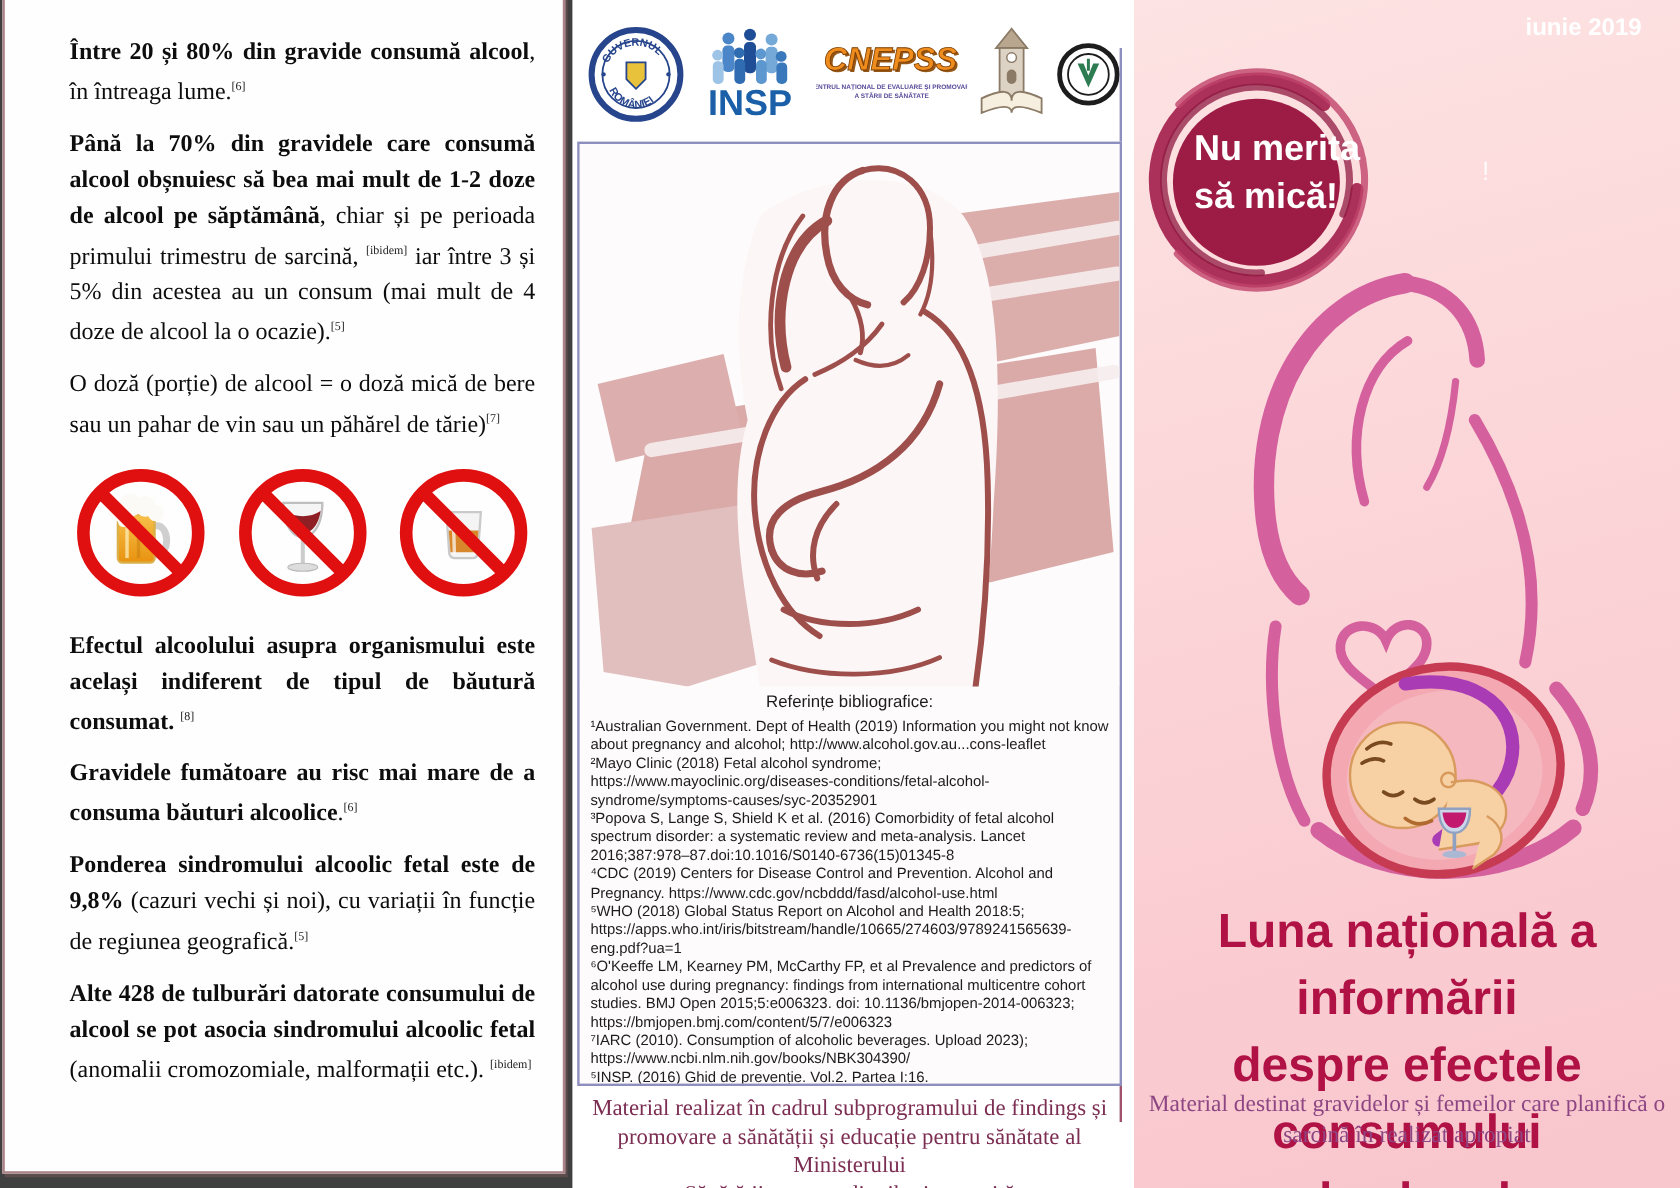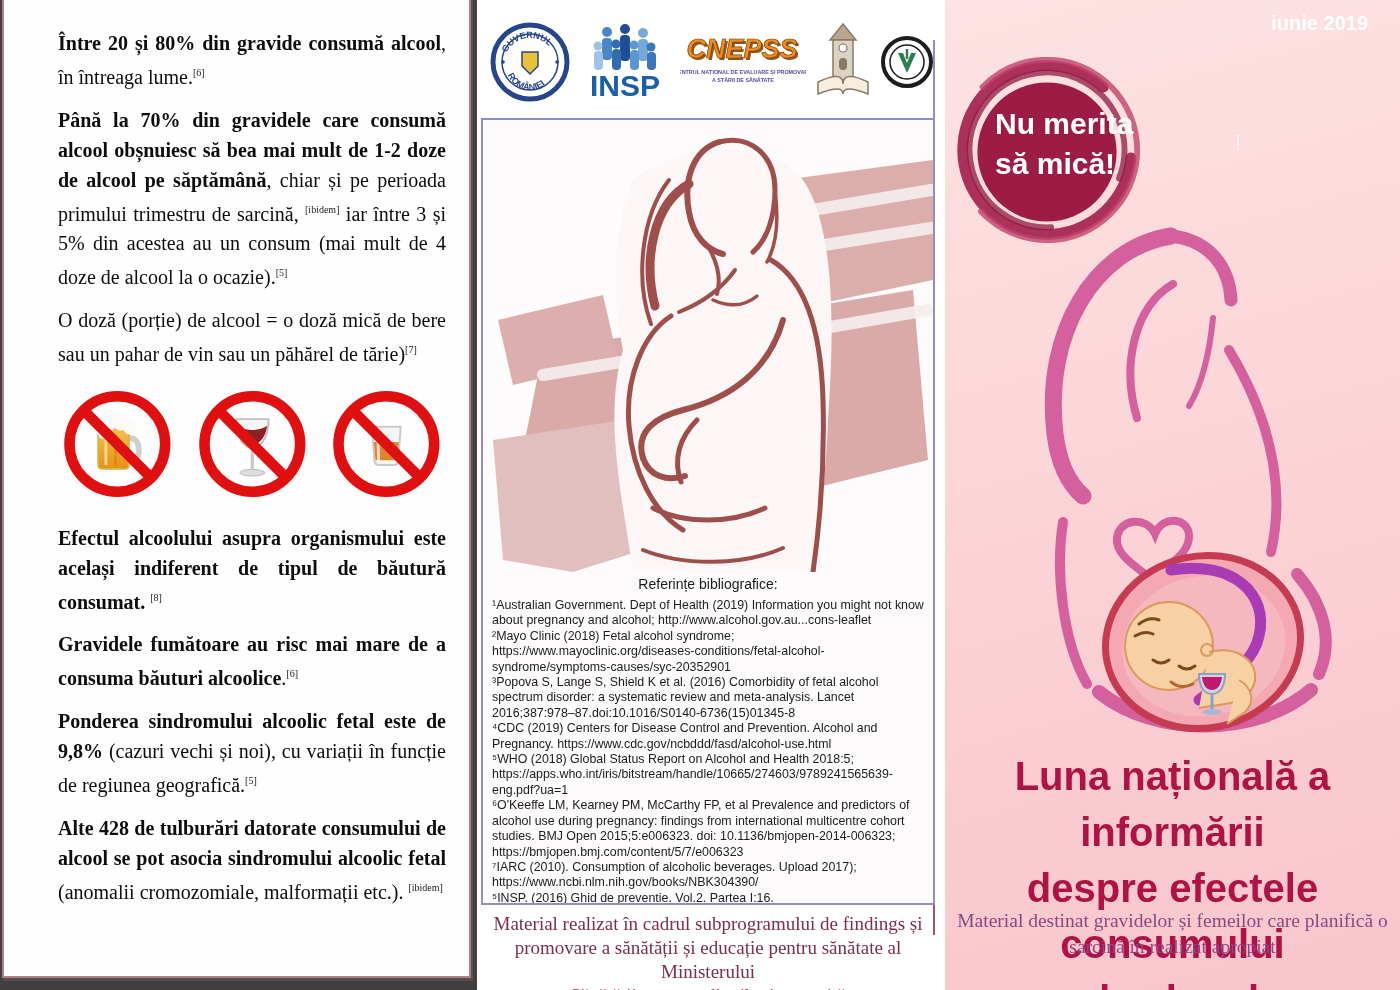--- a/index.html
+++ b/index.html
@@ -218,21 +218,21 @@
       </svg>
 
       <div class="refs-heading">Referințe bibliografice:</div>
       <div class="refs" id="refs-list">
           <div>¹Australian Government. Dept of Health (2019) Information you might not know about pregnancy and alcohol;  http://www.alcohol.gov.au...cons-leaflet</div>
           <div>²Mayo Clinic (2018) Fetal alcohol syndrome; https://www.mayoclinic.org/diseases-conditions/fetal-alcohol-syndrome/symptoms-causes/syc-20352901</div>
           <div>³Popova S, Lange S, Shield K et al. (2016) Comorbidity of fetal alcohol spectrum disorder: a systematic review and meta-analysis. Lancet 2016;387:978–87.doi:10.1016/S0140-6736(15)01345-8</div>
           <div>⁴CDC (2019) Centers for Disease Control and Prevention. Alcohol and Pregnancy. https://www.cdc.gov/ncbddd/fasd/alcohol-use.html</div>
           <div>⁵WHO (2018) Global Status Report on Alcohol and Health 2018:5; https://apps.who.int/iris/bitstream/handle/10665/274603/9789241565639-eng.pdf?ua=1</div>
           <div>⁶O'Keeffe LM, Kearney PM, McCarthy FP, et al Prevalence and predictors of alcohol use during pregnancy: findings from international multicentre cohort studies. BMJ Open 2015;5:e006323. doi: 10.1136/bmjopen-2014-006323; https://bmjopen.bmj.com/content/5/7/e006323</div>
-          <div>⁷IARC (2010). Consumption of alcoholic beverages. Upload 2017); https://www.ncbi.nlm.nih.gov/books/NBK304390/</div>
+          <div>⁷IARC (2010). Consumption of alcoholic beverages. Upload 2023); https://www.ncbi.nlm.nih.gov/books/NBK304390/</div>
           <div>⁵INSP. (2016) Ghid de prevenție. Vol.2. Partea I:16. http://insp.gov.ro/sites/1/wp-content/uploads/2014/11/Ghid-Volumul-2-web.pdf</div>
         </div>
     </div>
 
     <div class="stub top"></div>
     <div class="stub bot"></div>
 
     <div class="mid-footer">
         <div>Material realizat în cadrul subprogramului de findings și</div>
         <div>promovare a sănătății și educație pentru sănătate al Ministerului</div>

